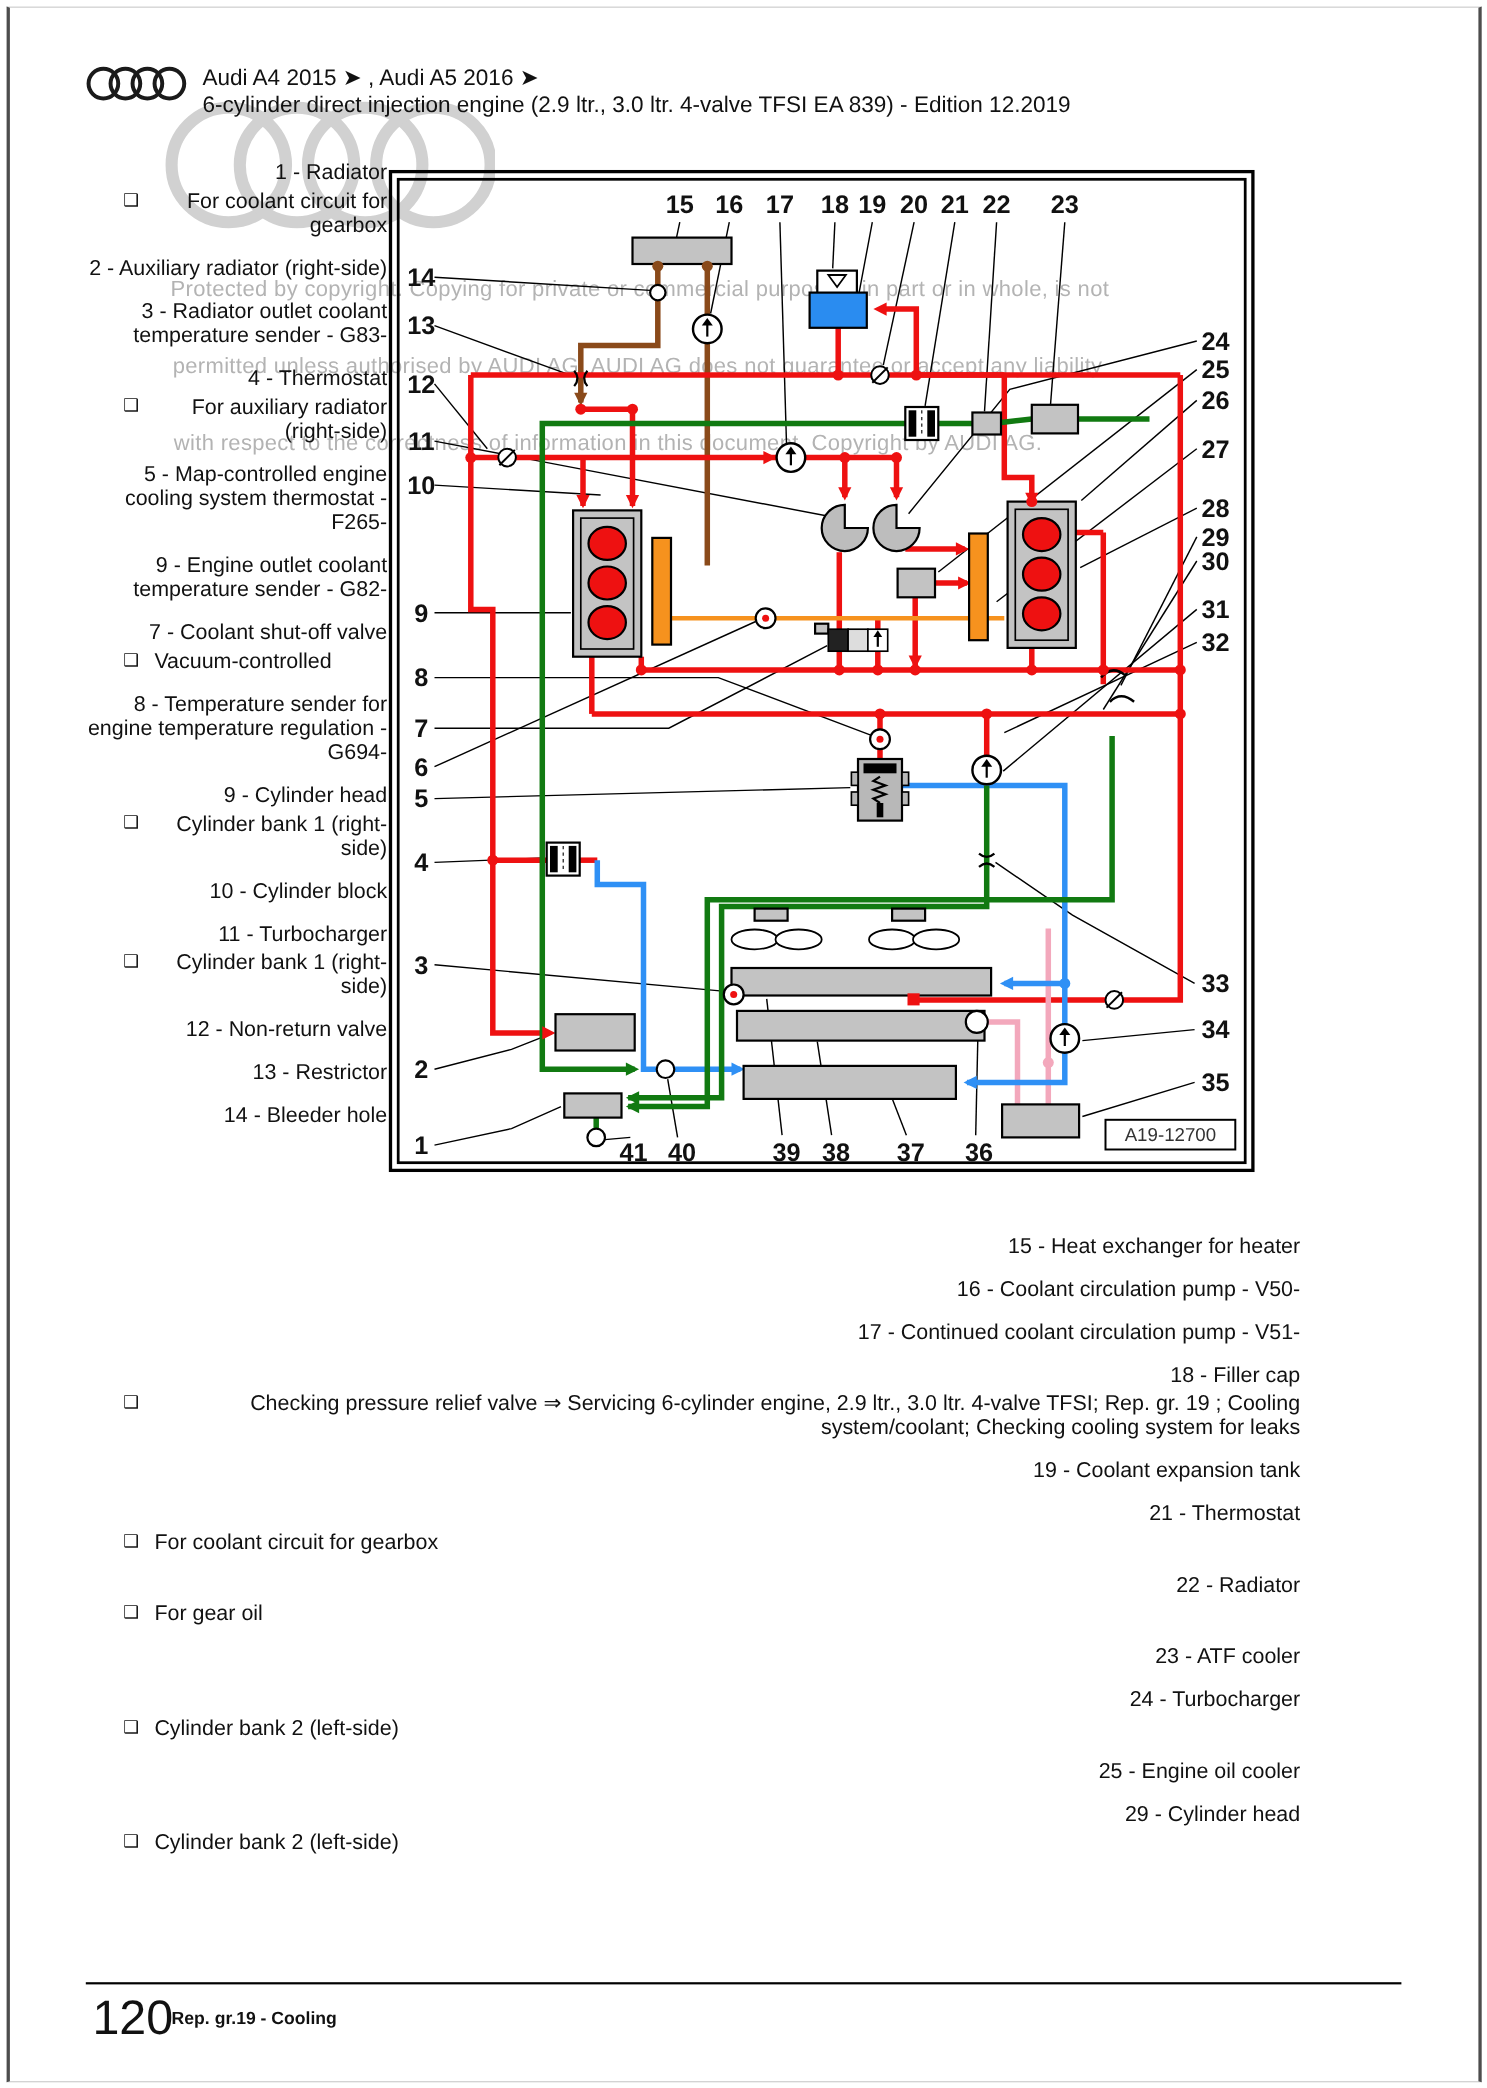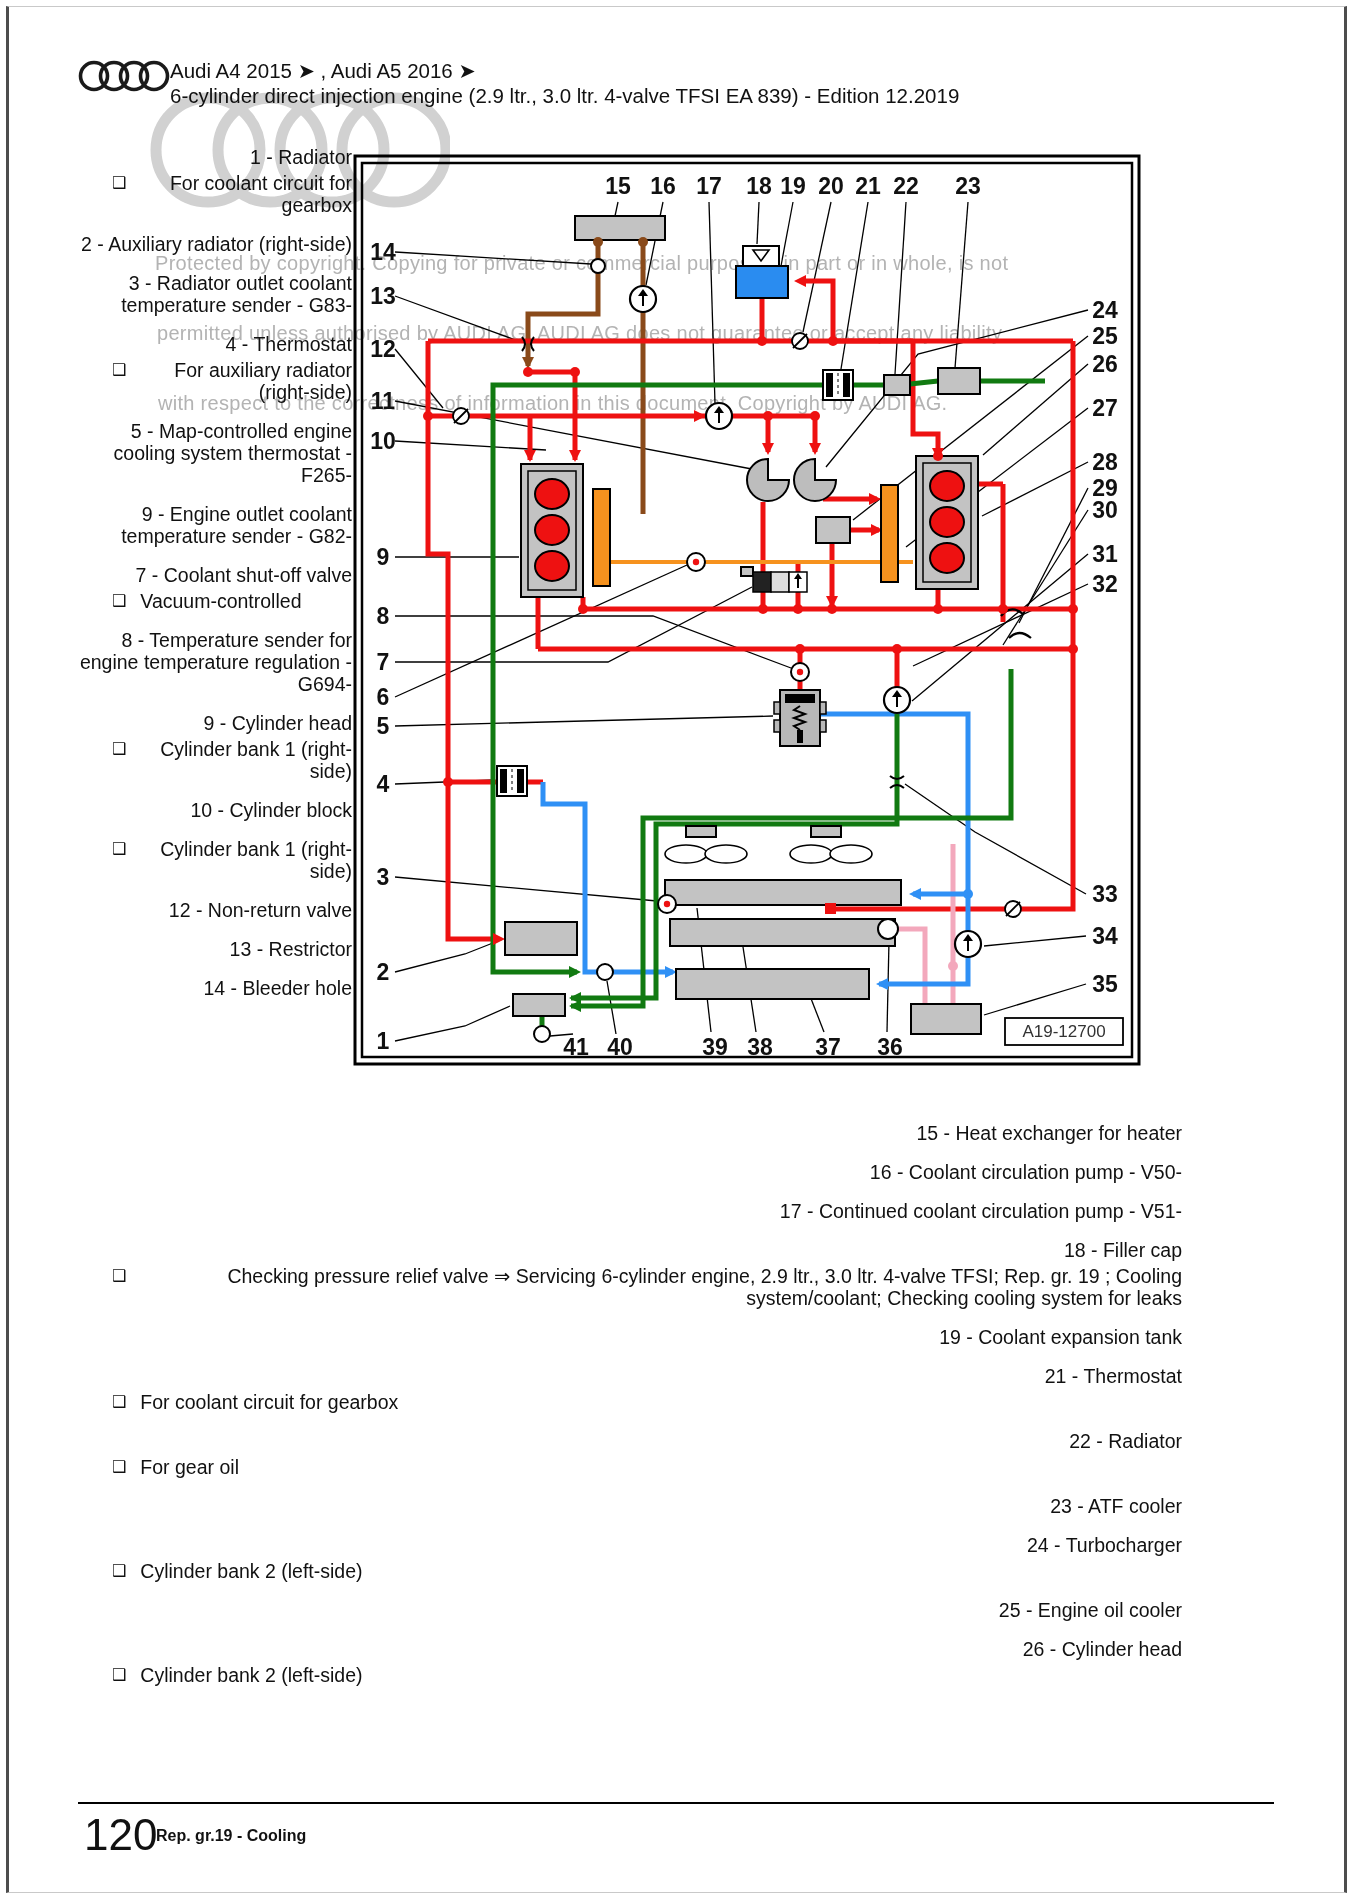--- a/index.html
+++ b/index.html
@@ -3,21 +3,21 @@
 <meta charset="utf-8">
 <style>
   html,body{margin:0;padding:0;}
   body{
     width:1352px;height:1898px;position:relative;overflow:hidden;background:#ffffff;
     font-family:"Liberation Sans","DejaVu Sans",sans-serif;color:#111;
   }
   .page-frame{position:absolute;top:6px;left:6px;right:5px;bottom:5px;
     border-left:3px solid #4d4d4d;border-right:3px solid #4d4d4d;
     border-top:1px solid #c9c9c9;border-bottom:1px solid #c9c9c9;pointer-events:none;z-index:6;}
-  .header{position:absolute;left:78px;top:58px;display:flex;z-index:3;}
+  .header{position:absolute;left:78px;top:58px;display:flex;gap:14px;z-index:3;}
   .header .titles{font-size:20.5px;line-height:1.22;}
   
   .wm-rings{position:absolute;left:150px;top:90px;z-index:1;opacity:.85;}
   .wm-line{position:absolute;z-index:1;font-size:20px;color:#b3b3b3;letter-spacing:.3px;white-space:nowrap;}
   
   .main{position:absolute;left:78px;top:140px;width:1104px;z-index:2;}
   .diagram-wrap{float:right;width:830px;display:flex;justify-content:flex-start;margin:14px 0 32px 0;}
   ol.legend{list-style:none;margin:0;padding:6px 0 0 0;font-size:19.5px;line-height:22px;}
   ol.legend>li{margin-bottom:17px;text-align:right;}
   ol.legend>li.clear{clear:right;padding-top:24px;}
@@ -389,20 +389,21 @@
         <div>9 - Cylinder head</div>
         <div class="sub">
           <span class="chk">❑</span>
           <span>Cylinder bank 1 (right-side)</span>
         </div>
       </li>
       <li>
         <div>10 - Cylinder block</div>
       </li>
       <li>
+        <div>11 - Turbocharger</div>
         <div class="sub">
           <span class="chk">❑</span>
           <span>Cylinder bank 1 (right-side)</span>
         </div>
       </li>
       <li>
         <div>12 - Non-return valve</div>
       </li>
       <li>
         <div>13 - Restrictor</div>
@@ -450,21 +451,21 @@
         <div>24 - Turbocharger</div>
         <div class="sub">
           <span class="chk">❑</span>
           <span>Cylinder bank 2 (left-side)</span>
         </div>
       </li>
       <li>
         <div>25 - Engine oil cooler</div>
       </li>
       <li>
-        <div>26 - Cylinder head</div>
+        <div>29 - Cylinder head</div>
         <div class="sub">
           <span class="chk">❑</span>
           <span>Cylinder bank 2 (left-side)</span>
         </div>
       </li>
     </ol>
 </div>
 
 <div class="footer-divider"></div>
 <div class="page-number">120</div>

